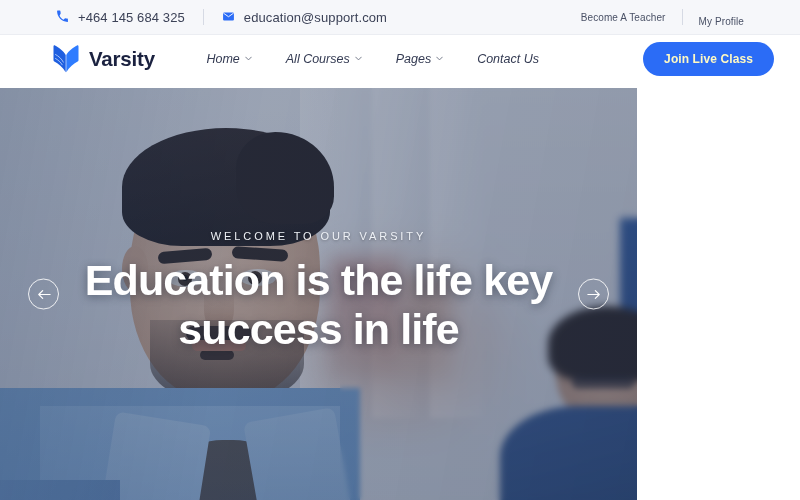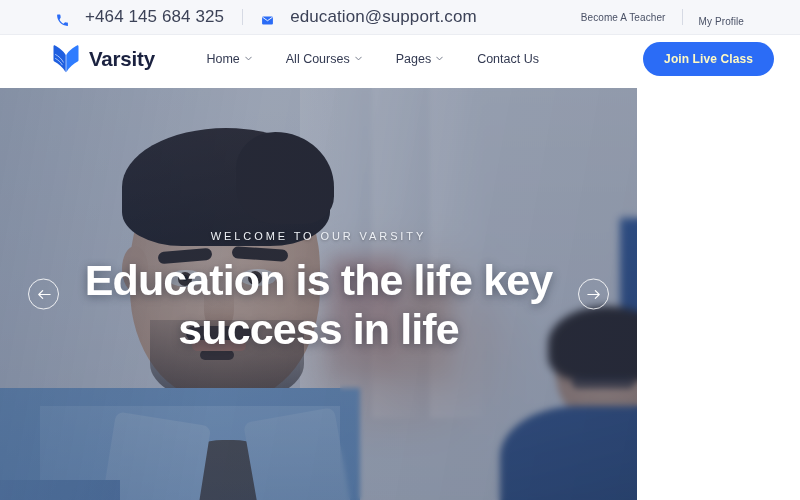--- a/index.html
+++ b/index.html
@@ -14,22 +14,22 @@
   .topbar{
     height:35px; width:100%;
     background:#f6f7fa;
     display:flex; align-items:center;
     border-bottom:1px solid #ebedf2;
     padding:0 30px;
     position:relative;
   }
   .tb-left{ display:flex; align-items:center; gap:0; }
   .tb-item{
-    display:flex; align-items:flex-end; gap:16px;
-    font-size:17px; color:#3c4257; letter-spacing:.1px;
+    display:flex; align-items:flex-start; gap:9px;
+    font-size:13px; color:#3c4257; letter-spacing:.1px;
     padding:0 18px;
   }
   .tb-item:first-child{ padding-left:26px; }
   .tb-divider{
     width:1px; height:16px; background:#d6dae4;
   }
   .tb-ico{ width:13px; height:13px; display:block; flex:0 0 auto; }
   .tb-right{
     margin-left:auto; display:flex; align-items:center;
   }
@@ -48,20 +48,21 @@
   }
   .brand{ display:flex; align-items:center; gap:9px; }
   .brand-mark{ width:28px; height:31px; display:block; }
   .brand-name{
     font-size:20.5px; font-weight:700; color:#1b2240; letter-spacing:-.2px;
   }
 
   .nav{
     display:flex; align-items:flex-end; margin-left:auto; margin-right:auto;
     transform:translateX(-6px);
+    font-style:italic;
   }
   .nav-item{
     display:flex; align-items:center; gap:5px;
     font-size:12.5px; color:#333a52; padding:0 17px; cursor:pointer;
     white-space:nowrap;
   }
   .chev{ width:7px; height:5px; display:block; opacity:.72; }
 
   .cta{
     margin-left:auto;

